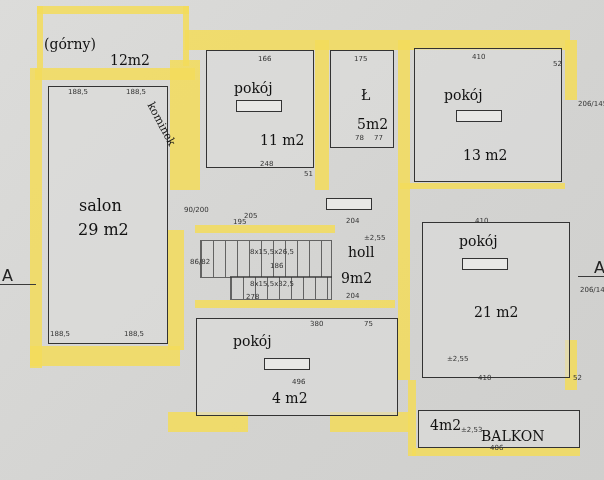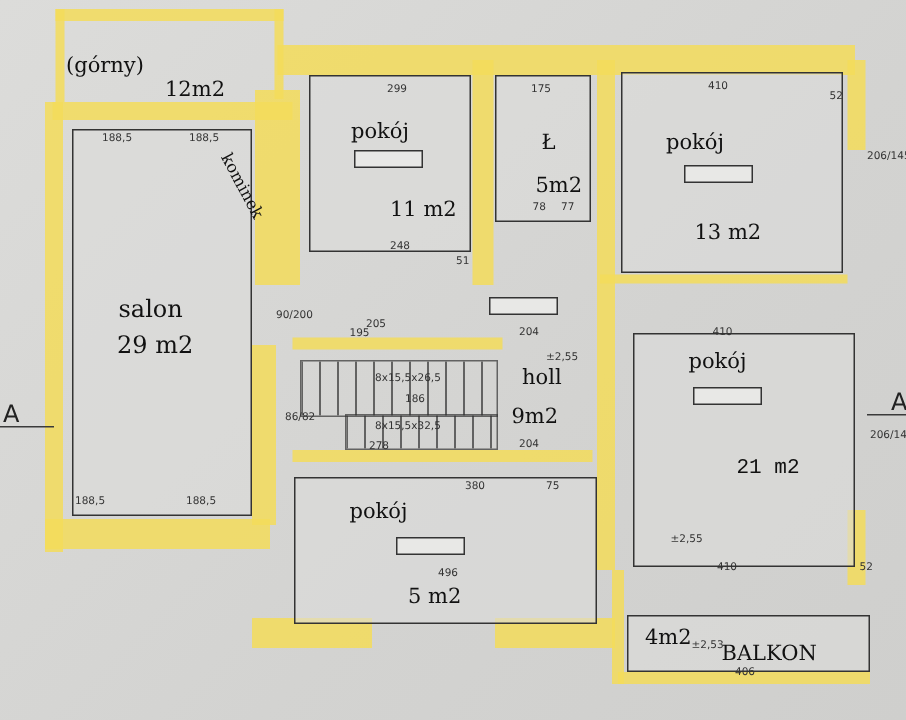--- a/index.html
+++ b/index.html
@@ -75,30 +75,30 @@
   <div class="lbl mid" style="left:444px;top:87px;">pokój</div>
   <div class="tag" style="left:456px;top:110px;"></div>
   <div class="lbl mid" style="left:463px;top:147px;">13 m2</div>
 
   <div class="tag" style="left:326px;top:198px;"></div>
   <div class="lbl mid" style="left:348px;top:244px;">holl</div>
   <div class="lbl mid" style="left:341px;top:270px;">9m2</div>
 
   <div class="lbl mid" style="left:459px;top:233px;">pokój</div>
   <div class="tag" style="left:462px;top:258px;"></div>
-  <div class="lbl mid" style="left:491px;top:304px;font-family:Liberation Mono, monospace;">21 m2</div>
+  <div class="lbl mid" style="left:474px;top:304px;">21 m2</div>
 
   <div class="lbl mid" style="left:233px;top:333px;">pokój</div>
   <div class="tag" style="left:264px;top:358px;"></div>
-  <div class="lbl mid" style="left:272px;top:390px;">5 m2</div>
+  <div class="lbl mid" style="left:272px;top:390px;">4 m2</div>
 
   <div class="lbl mid" style="left:430px;top:417px;">4m2</div>
   <div class="lbl mid" style="left:481px;top:428px;">BALKON</div>
 
-  <div class="dim" style="left:258px;top:55px;">299</div>
+  <div class="dim" style="left:258px;top:55px;">166</div>
   <div class="dim" style="left:354px;top:55px;">175</div>
   <div class="dim" style="left:472px;top:53px;">410</div>
   <div class="dim" style="left:553px;top:60px;">52</div>
   <div class="dim" style="left:68px;top:88px;">188,5</div>
   <div class="dim" style="left:126px;top:88px;">188,5</div>
   <div class="dim" style="left:50px;top:330px;">188,5</div>
   <div class="dim" style="left:124px;top:330px;">188,5</div>
   <div class="dim" style="left:260px;top:160px;">248</div>
   <div class="dim" style="left:304px;top:160px;margin-top:10px;">51</div>
   <div class="dim" style="left:340px;top:134px;margin-left:15px;">78</div>
@@ -117,14 +117,14 @@
   <div class="dim" style="left:292px;top:378px;">496</div>
   <div class="dim" style="left:478px;top:374px;">410</div>
   <div class="dim" style="left:573px;top:374px;">52</div>
   <div class="dim" style="left:490px;top:444px;">406</div>
   <div class="dim" style="left:578px;top:100px;">206/145</div>
   <div class="dim" style="left:580px;top:286px;">206/145</div>
   <div class="dim" style="left:364px;top:234px;">±2,55</div>
   <div class="dim" style="left:447px;top:355px;">±2,55</div>
   <div class="dim" style="left:461px;top:426px;">±2,53</div>
   <div class="dim" style="left:184px;top:206px;">90/200</div>
-  <div class="dim" style="left:166px;top:274px;padding-left:24px;">86/82</div>
+  <div class="dim" style="left:166px;top:258px;padding-left:24px;">86/82</div>
 </div>
 
 </body></html>

